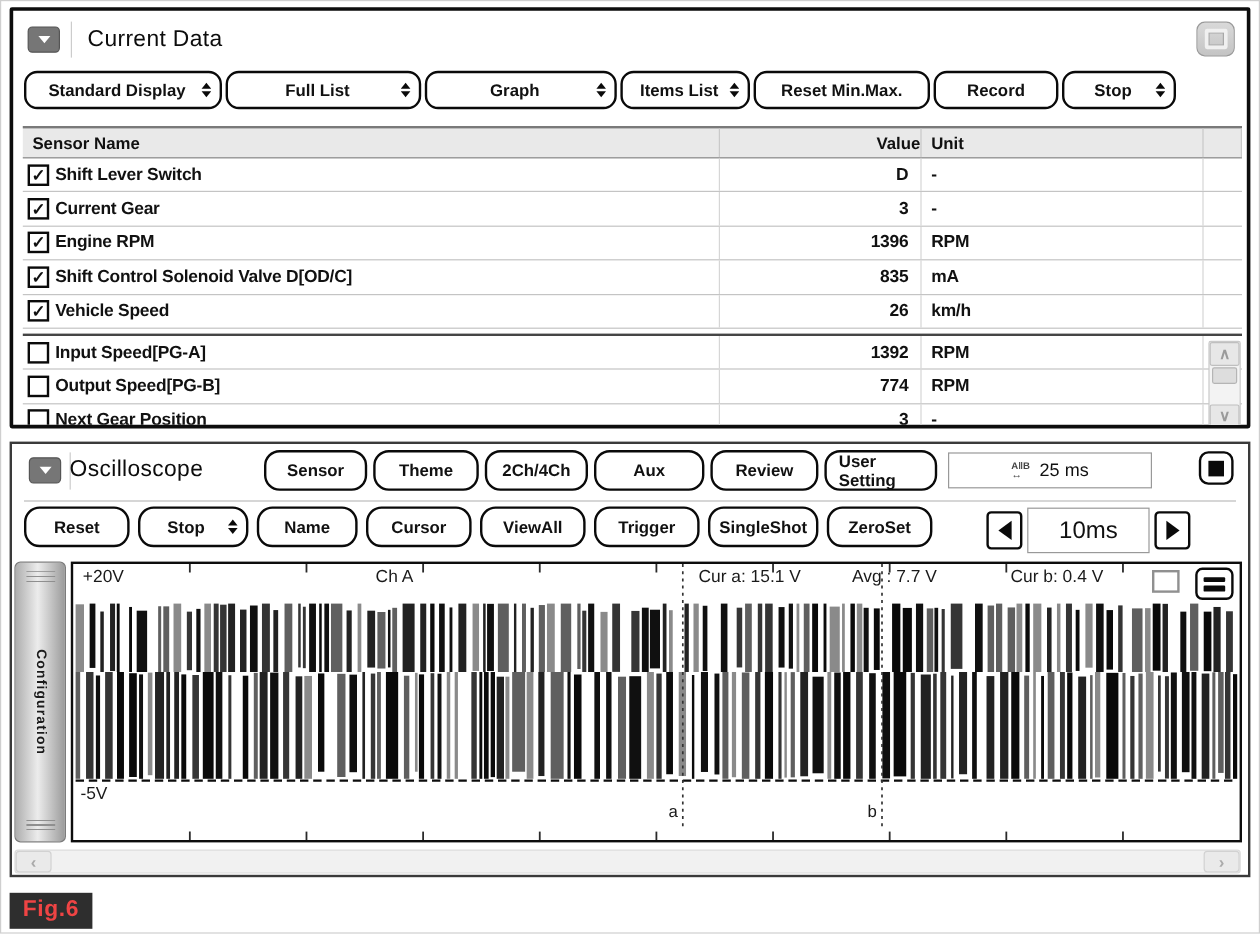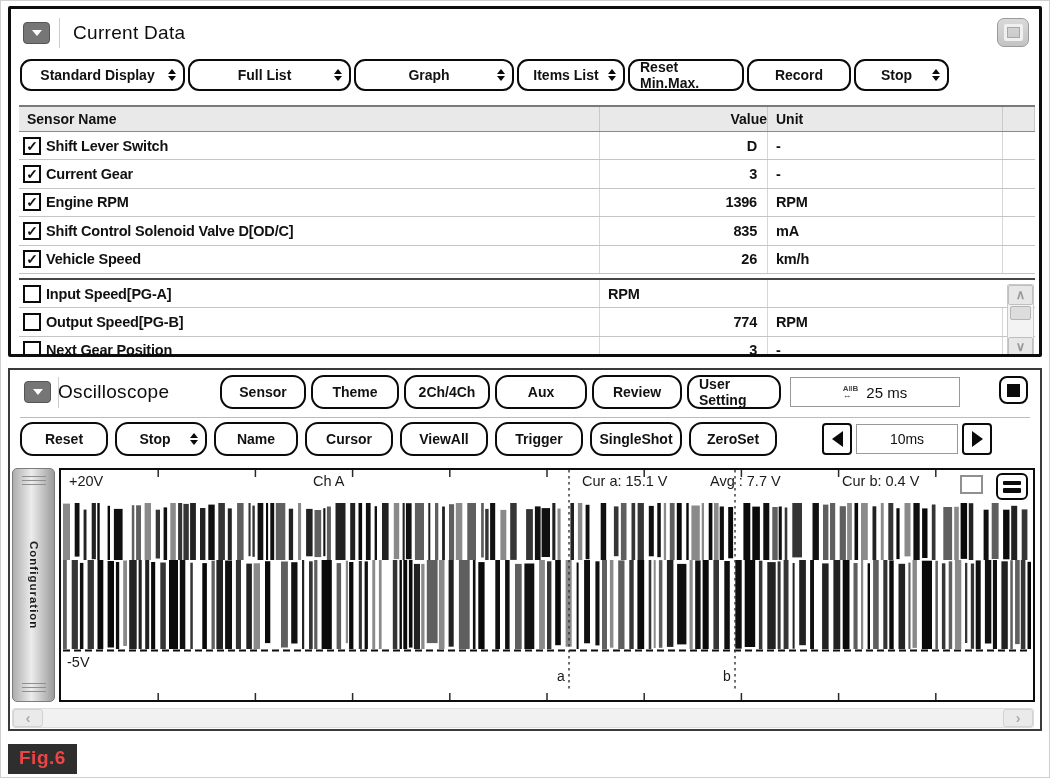--- a/index.html
+++ b/index.html
@@ -85,22 +85,22 @@
   #sample-time .val{font-size:15px;}
   #osc-stop-btn{position:absolute;right:12px;top:6px;width:29px;height:28px;border:2.5px solid #0a0a0a;
     border-radius:8px;background:#fff;display:flex;align-items:center;justify-content:center;box-sizing:border-box;}
   #osc-stop-btn .blk{width:13px;height:13px;background:#0a0a0a;}
   #osc-sep{position:absolute;left:10px;right:10px;top:47px;border-top:1px solid #bbb;}
   #timebase{position:absolute;left:812px;top:53px;display:flex;gap:4px;align-items:center;}
   .arrow-btn{width:30px;height:32px;border:2.5px solid #0a0a0a;border-radius:4px;background:#fff;
     display:flex;align-items:center;justify-content:center;box-sizing:border-box;}
   .arrow-btn.left::after{content:"";border:8px solid transparent;border-right:11px solid #0a0a0a;margin-left:-8px;}
   .arrow-btn.right::after{content:"";border:8px solid transparent;border-left:11px solid #0a0a0a;margin-right:-8px;}
-  #tb-value{width:102px;height:30px;border:1px solid #999;background:#fff;display:flex;align-items:center;
-    justify-content:center;font-size:14px;box-sizing:border-box;}
+  #tb-value{width:102px;height:38px;border:1px solid #999;background:#fff;display:flex;align-items:center;
+    justify-content:center;font-size:20px;box-sizing:border-box;}
 
   
   #config-tab{position:absolute;left:2px;top:98px;width:43px;height:234px;box-sizing:border-box;
     background:linear-gradient(to right,#aeaeae,#ececec 45%,#9b9b9b);border:1px solid #7c7c7c;border-radius:5px;
     display:flex;flex-direction:column;align-items:center;justify-content:space-between;padding:7px 0;}
   .grip{width:24px;height:11px;background:repeating-linear-gradient(#8f8f8f 0 1px,transparent 1px 4px);}
   #config-label{writing-mode:vertical-rl;font-size:11.5px;font-weight:700;color:#1c1c1c;letter-spacing:1px;}
   #scope{position:absolute;left:49px;top:98px;width:976px;height:234px;border:2px solid #0d0d0d;
     background:#fff;box-sizing:border-box;}
   #scope-inner{position:relative;width:100%;height:100%;}
@@ -153,21 +153,21 @@
       <span class="spin"></span>
       </div>
     <div class="btn1" style="width:160px">
       <span>Graph</span>
       <span class="spin"></span>
       </div>
     <div class="btn1" style="width:108px">
       <span>Items List</span>
       <span class="spin"></span>
       </div>
-    <div class="btn1 nospin" style="width:116px">
+    <div class="btn1 nospin" style="width:147px">
       <span>Reset Min.Max.</span>
       </div>
     <div class="btn1 nospin" style="width:104px">
       <span>Record</span>
       </div>
     <div class="btn1" style="width:95px">
       <span>Stop</span>
       <span class="spin"></span>
       </div>
   </div>
@@ -232,20 +232,21 @@
   </div>
 </div>
     <div class="section-divider"></div>
     <div id="cd-section2">
       <div>
   <div class="trow grid">
     <div class="cell c-name">
       <span class="cb"></span>
       <span class="txt">Input Speed[PG-A]</span>
     </div>
+    <div class="cell c-value">1392</div>
     <div class="cell c-unit">RPM</div>
     <div class="cell c-spare"></div>
   </div>
 
   <div class="trow grid">
     <div class="cell c-name">
       <span class="cb"></span>
       <span class="txt">Output Speed[PG-B]</span>
     </div>
     <div class="cell c-value">774</div>

